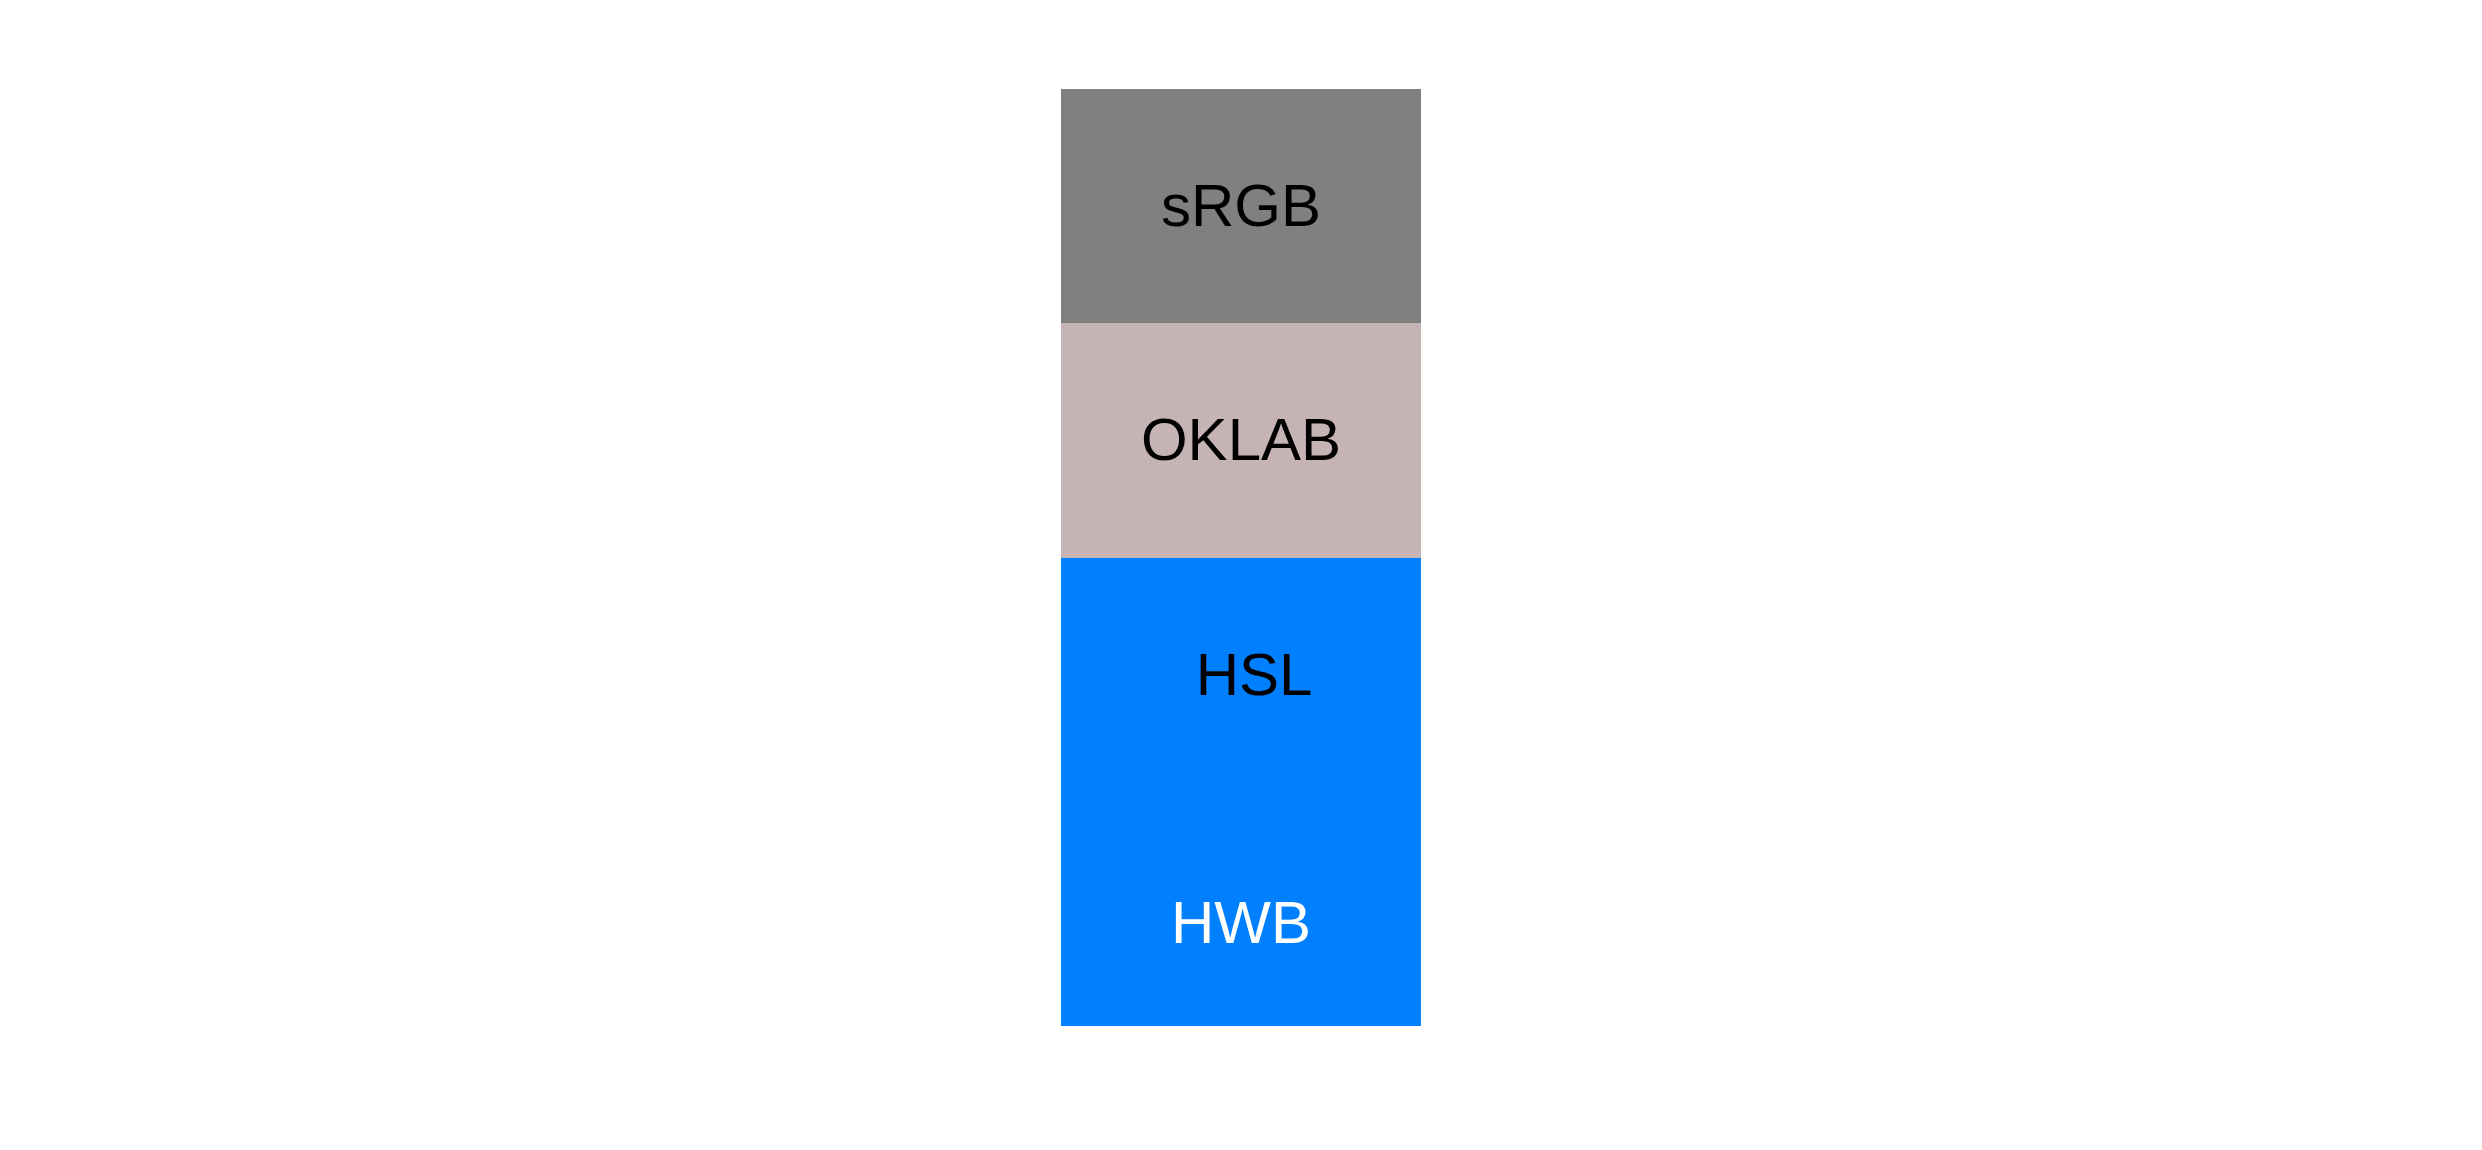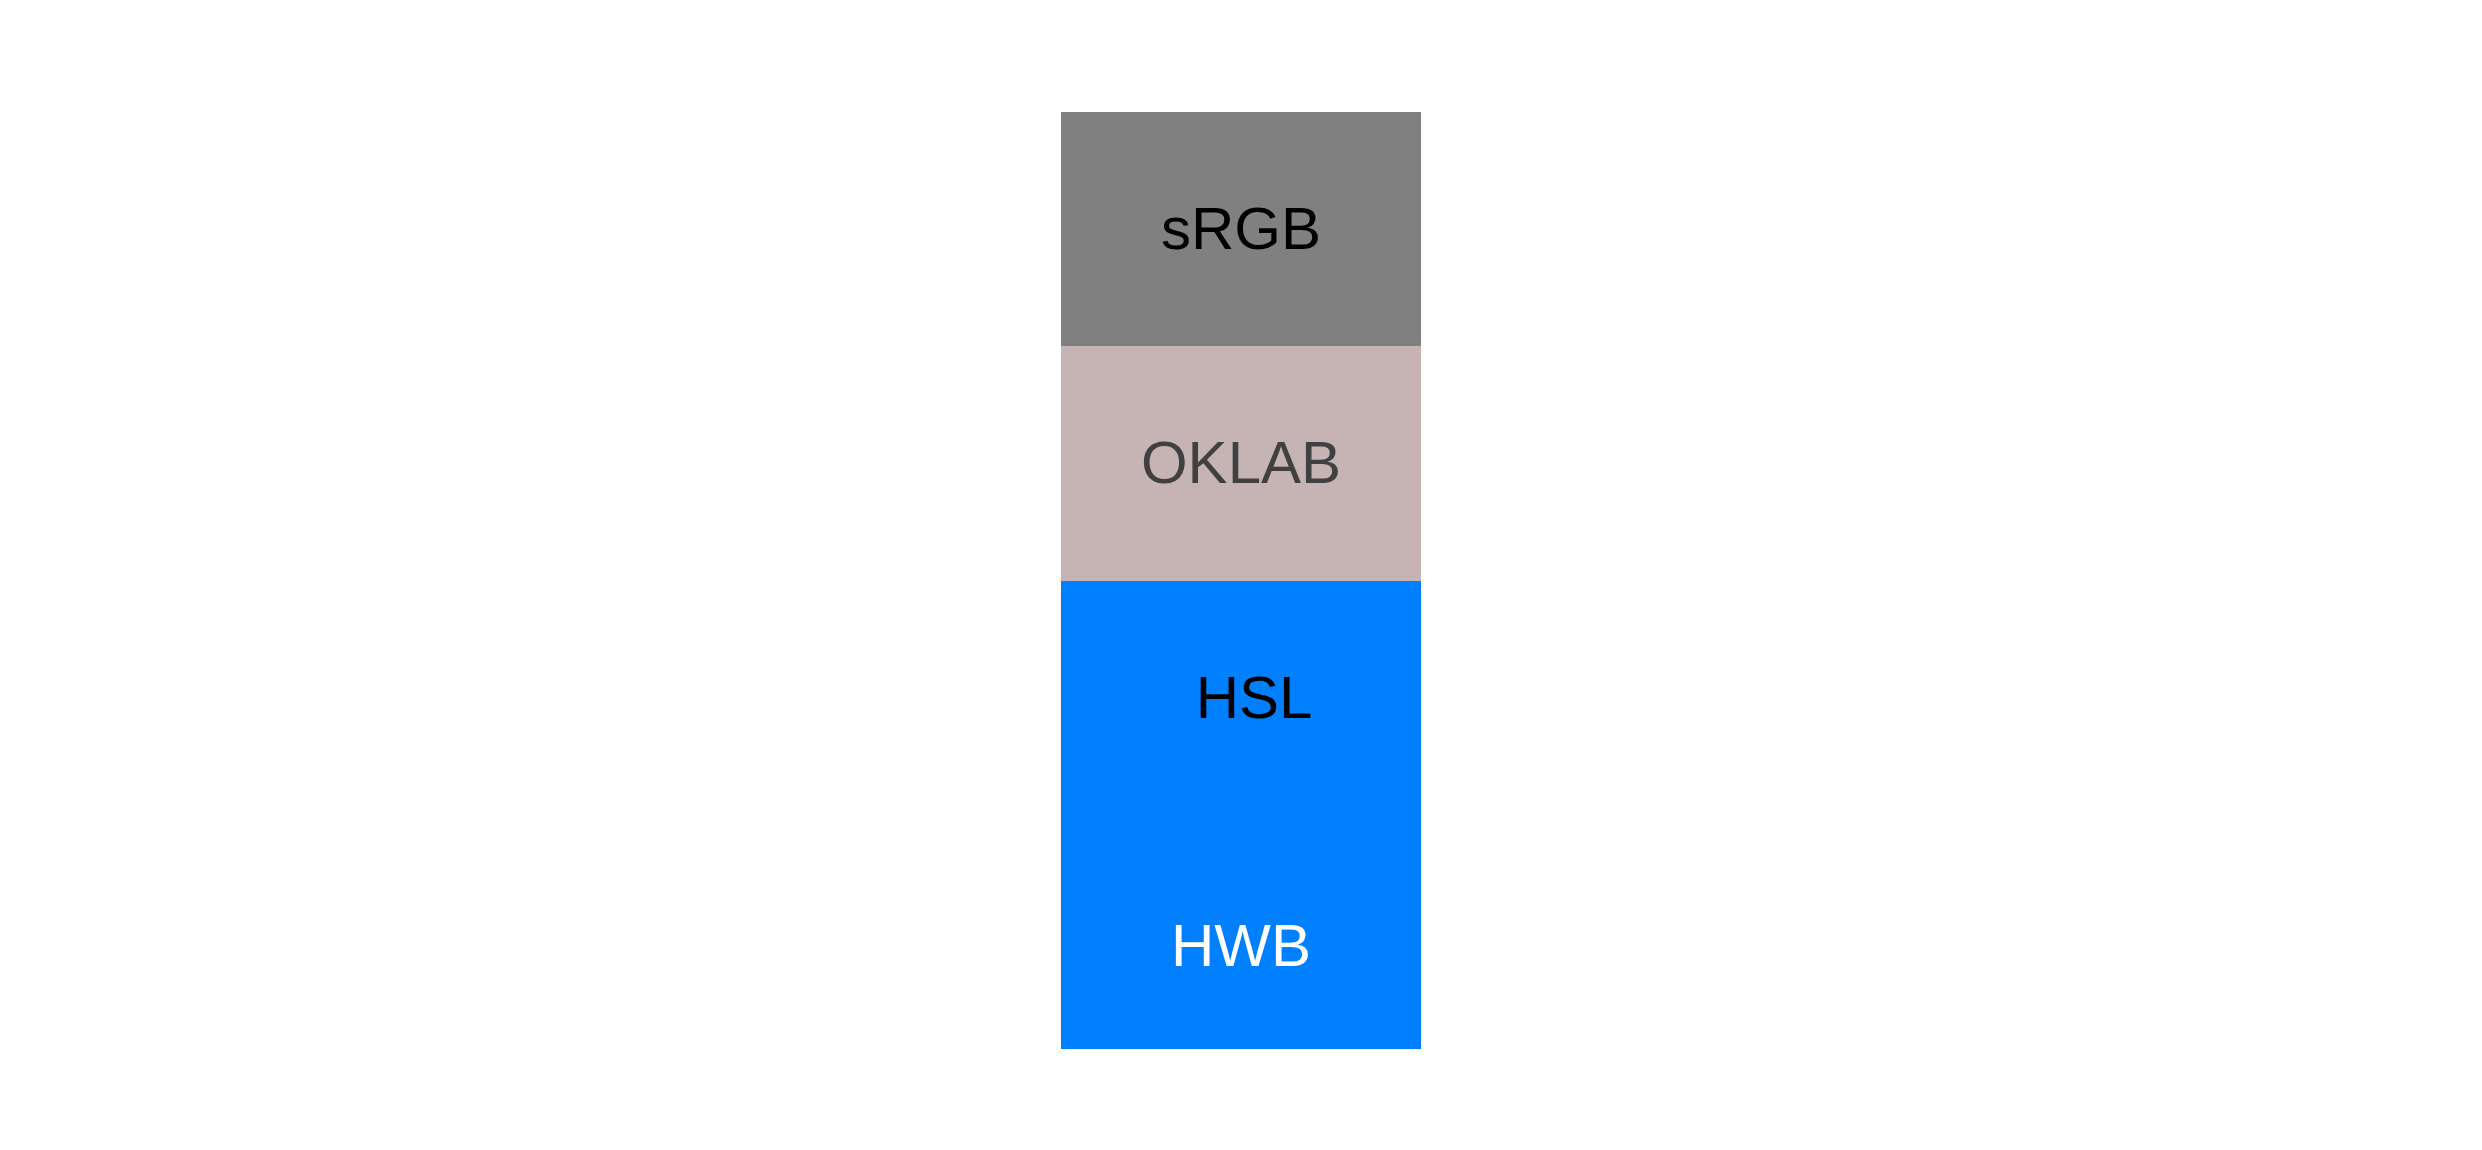--- a/index.html
+++ b/index.html
@@ -14,21 +14,21 @@
     position: relative;
     overflow: hidden;
   }
   .stage {
     position: absolute;
     inset: 0;
   }
   .swatch-column {
     position: absolute;
     left: 1061px;
-    top: 112px;
+    top: 89px;
     width: 360px;
     height: 937px;
     display: flex;
     flex-direction: column;
   }
   .swatch {
     flex: 1 1 0;
     display: flex;
     align-items: center;
     justify-content: center;
@@ -44,21 +44,21 @@
 <body>
 
 <div class="stage">
   <div class="swatch-column">
 
     <div class="swatch" style="background-color: rgb(128, 128, 128);">
       <span class="swatch-label" style="color: rgb(0, 0, 0);">sRGB</span>
     </div>
 
     <div class="swatch" style="background-color: rgb(198, 180, 180);">
-      <span class="swatch-label" style="color: #404040; text-align: right;">OKLAB</span>
+      <span class="swatch-label" style="color: #000000; text-align: right;">OKLAB</span>
     </div>
 
     <div class="swatch" style="background-color: rgb(0, 128, 255); padding-left: 26px;">
       <span class="swatch-label" style="color: rgb(0, 0, 0);">HSL</span>
     </div>
 
     <div class="swatch" style="background-color: rgb(0, 128, 255);">
       <span class="swatch-label" style="color: #ffffff; margin-top: 29px;">HWB</span>
     </div>
 

